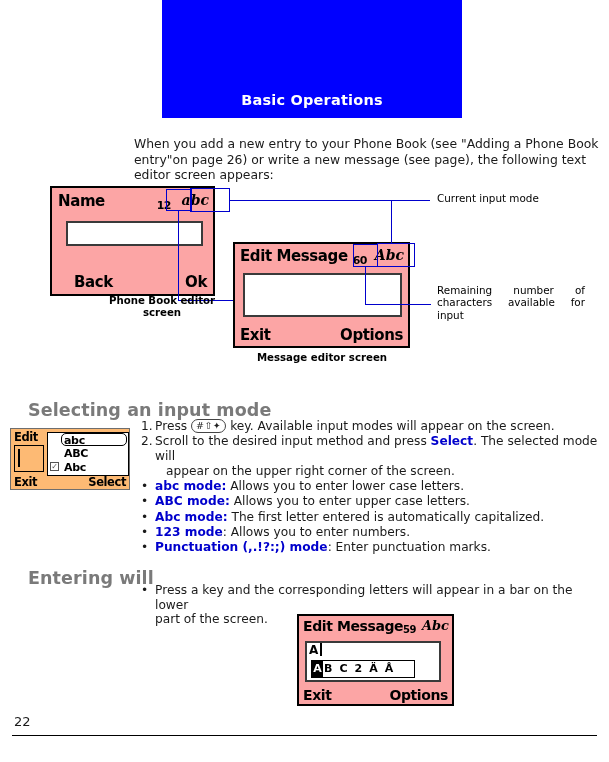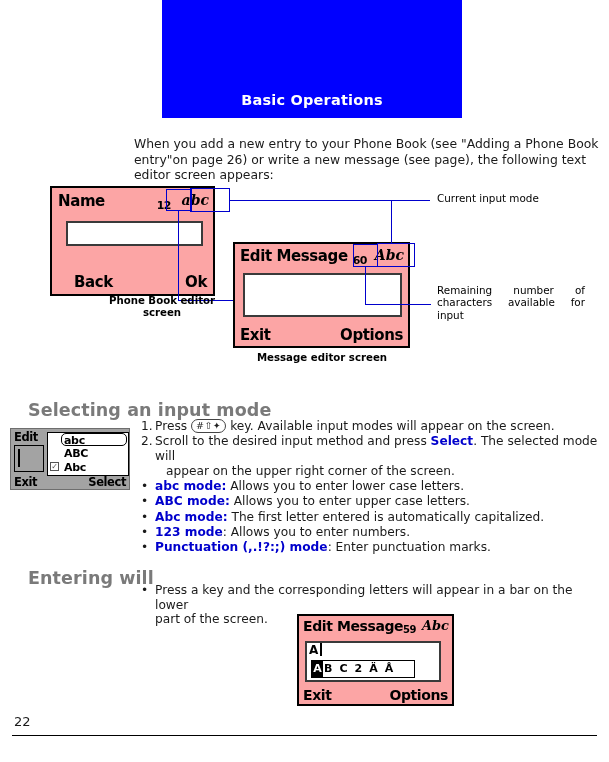--- a/index.html
+++ b/index.html
@@ -158,21 +158,21 @@
   #head-select { left: 28px; top: 385px; }
   #head-entering { left: 28px; top: 553px; }
 
   
   #mode-screen {
     position: absolute;
     left: 10px;
     top: 428px;
     width: 120px;
     height: 62px;
-    background: #a3a3a3;
+    background: #fdba74;
     border: 1px solid #6e6e6e;
     box-sizing: border-box;
     font-weight: bold;
   }
   #mode-screen .ms-title {
     position: absolute; left: 3px; top: 1px;
     font-size: 11.5px; font-weight: bold; letter-spacing: -0.4px;
   }
   #mode-screen .ms-field {
     position: absolute; left: 3px; top: 16px; width: 30px; height: 27px;

